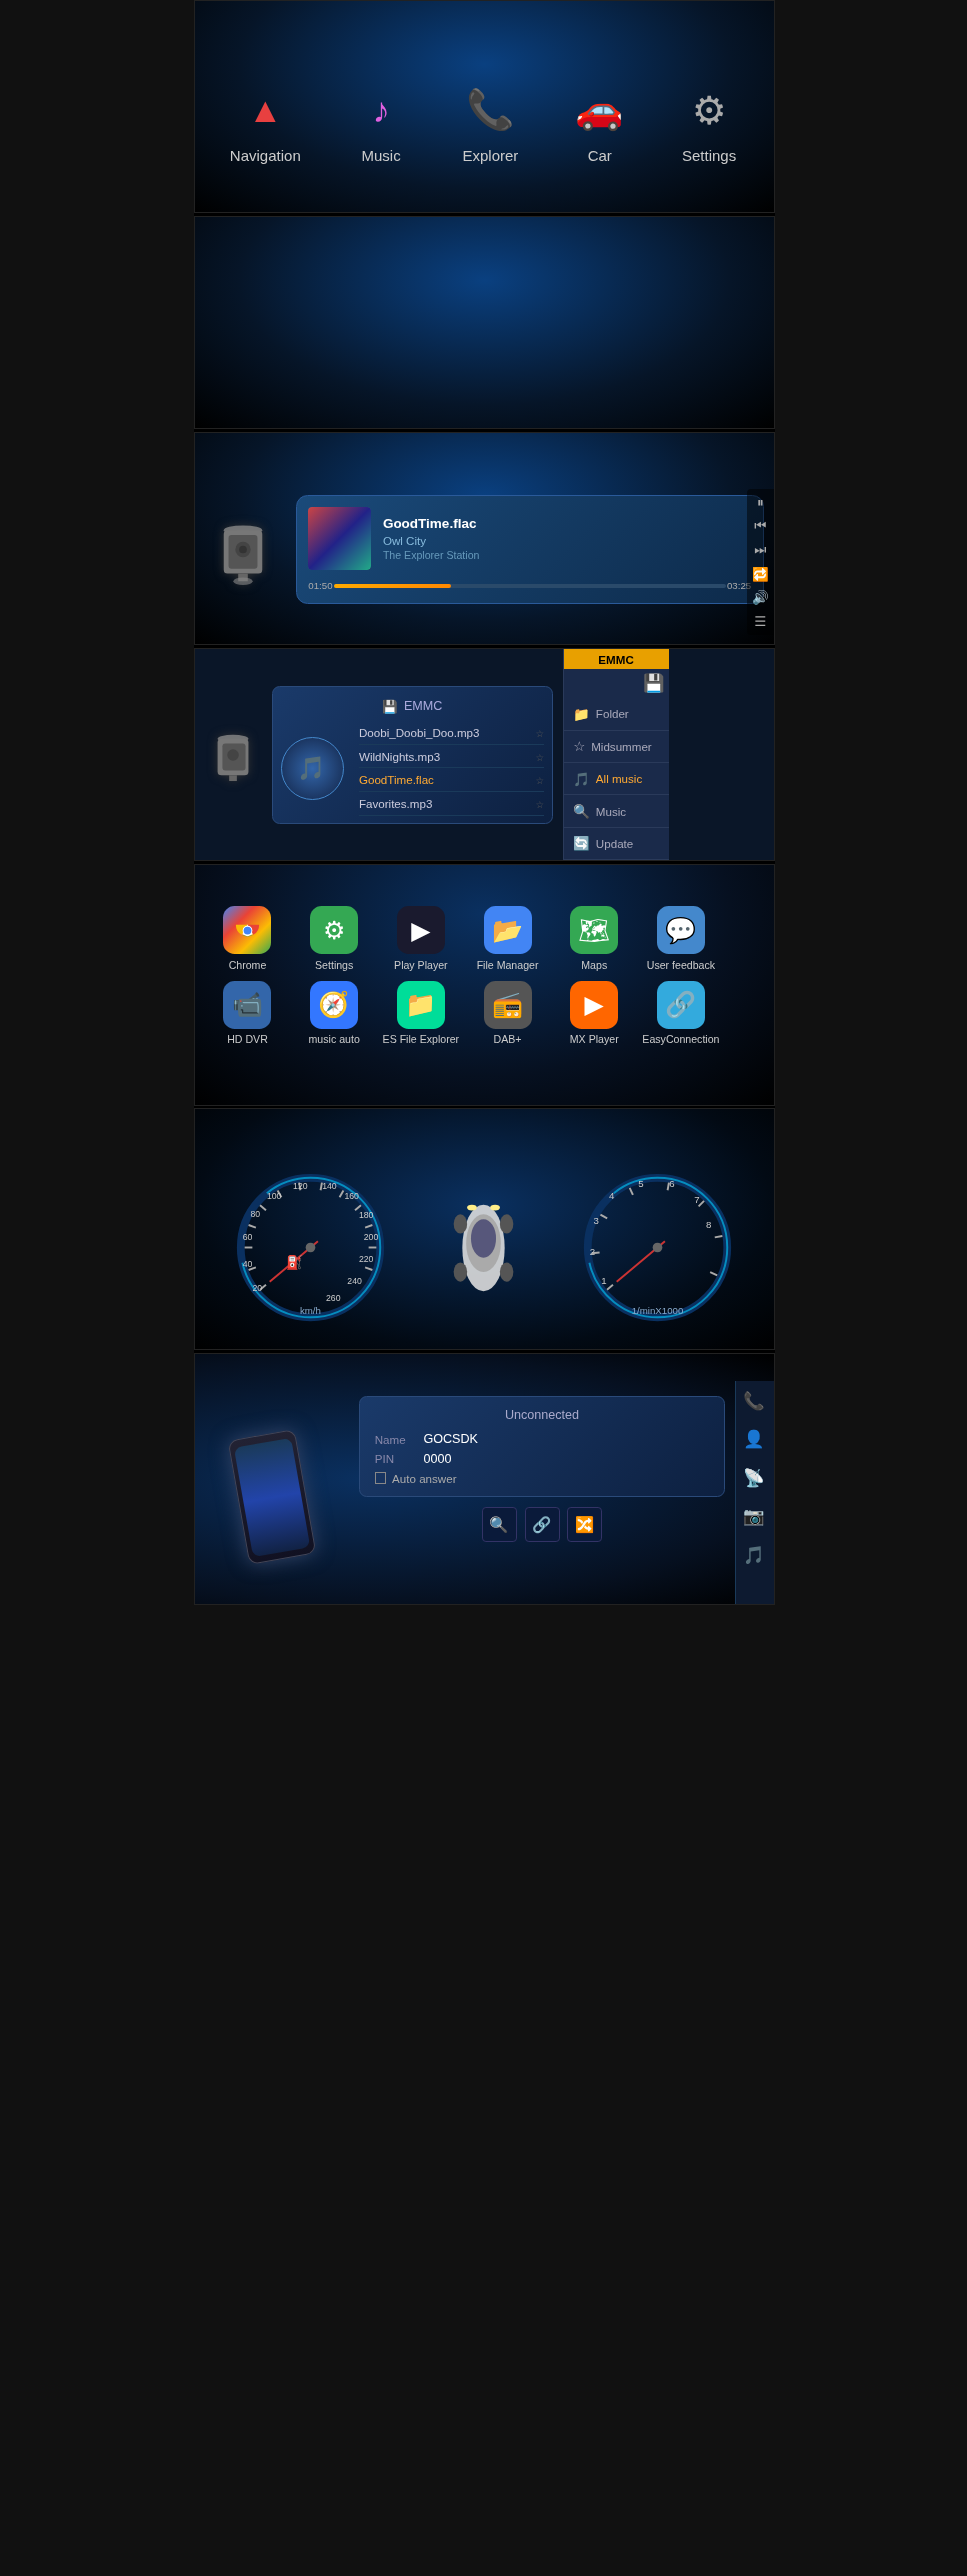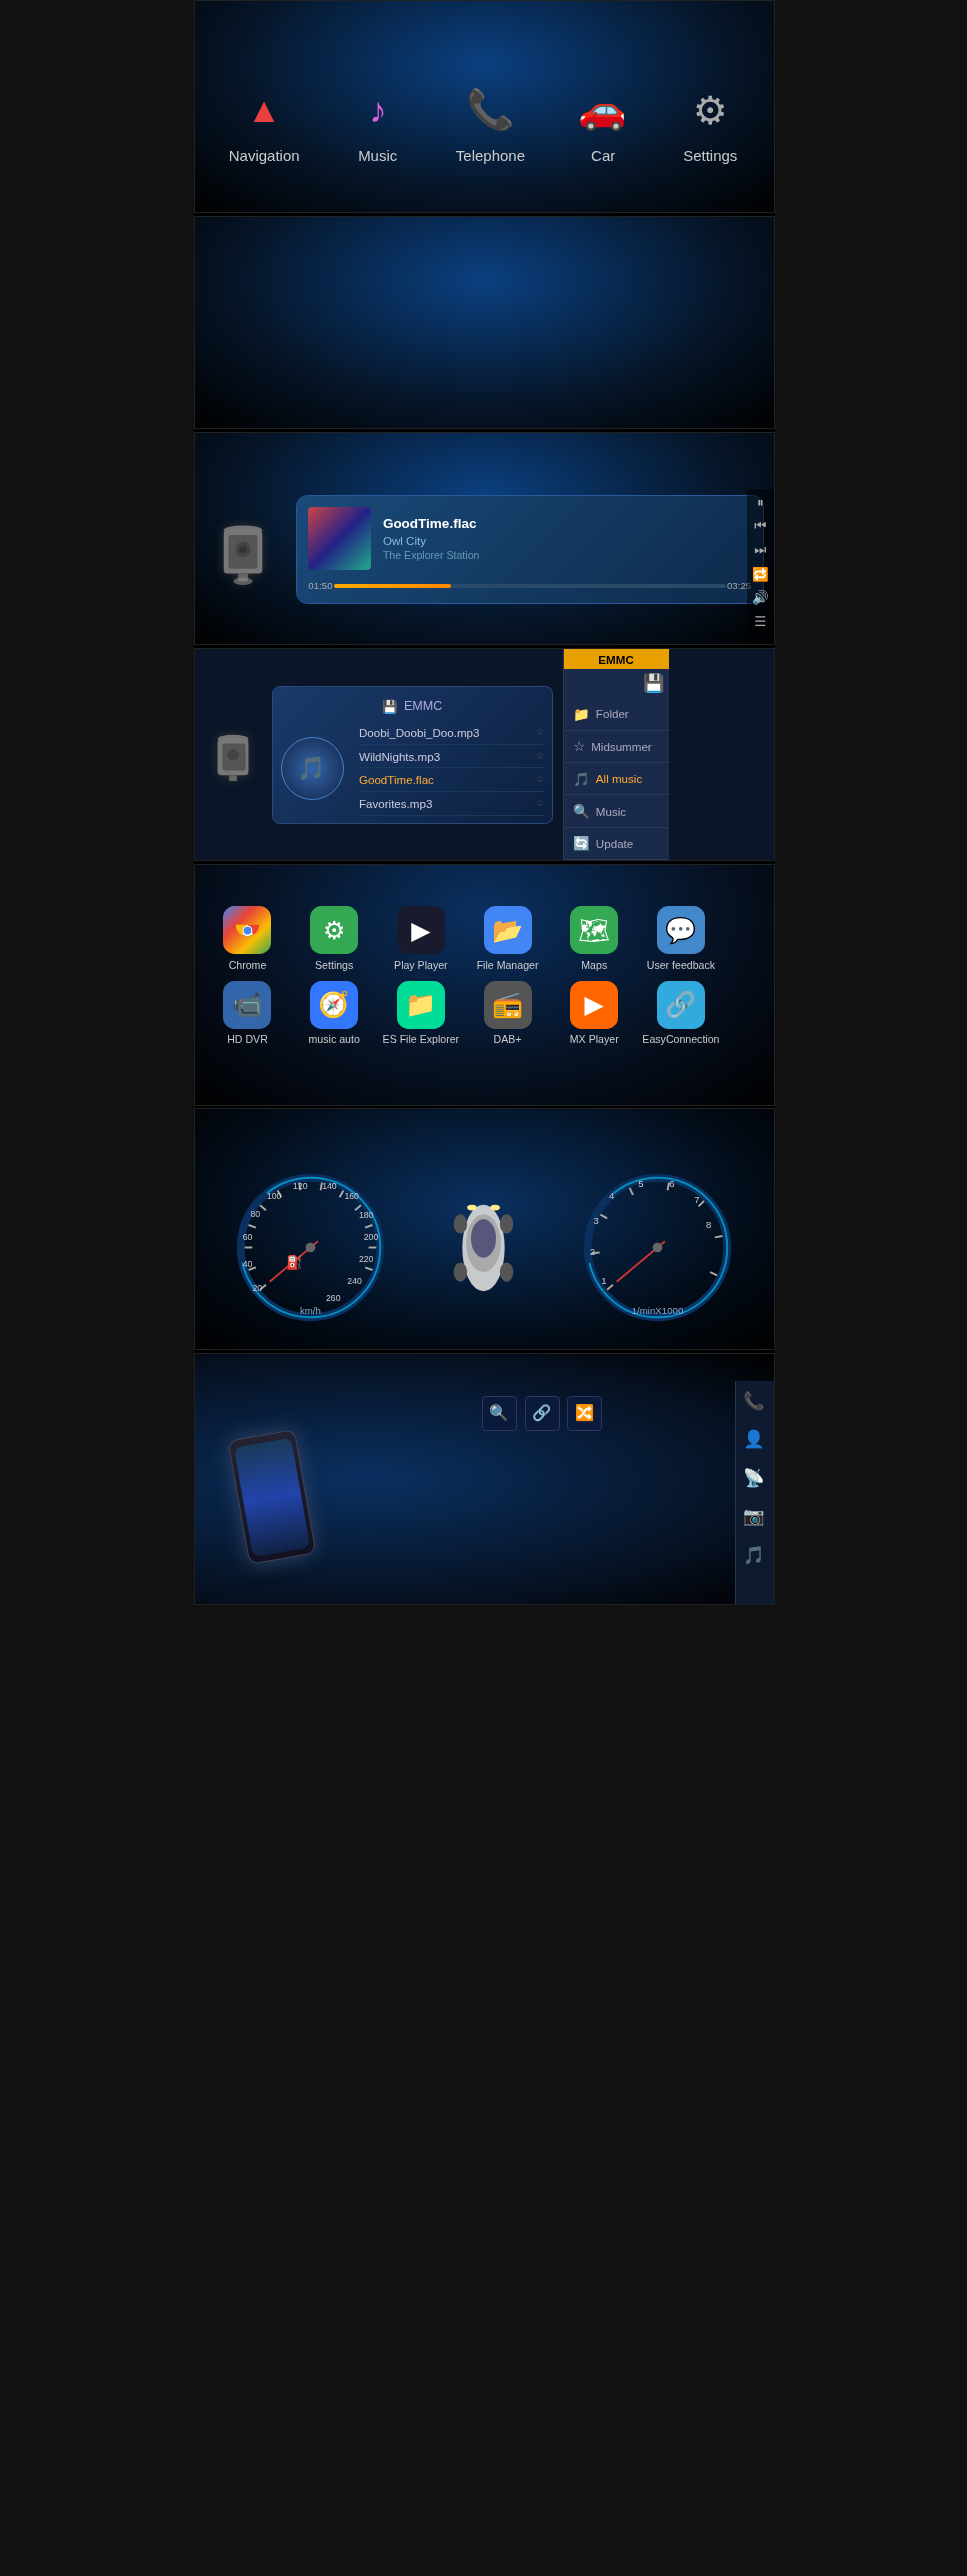--- a/index.html
+++ b/index.html
@@ -229,21 +229,21 @@
       border: 1.9px solid #4488cc;
       display: flex;
       align-items: center;
       justify-content: center;
       font-size: 23px;
       color: #88aacc;
     }
     .music-track-list { flex: 1; padding-left: 7.7px; }
     .track-item {
       display: flex;
-      align-items: flex-start;
+      align-items: flex-end;
       justify-content: space-between;
       padding: 4.8px 0;
       font-size: 11.6px;
       color: #ccd;
       border-bottom: 1px solid #1a3a5a;
     }
     .track-item.active { color: #ffaa33; }
     .track-star { color: #555; font-size: 9.7px; }
 
     .music-sidebar {
@@ -515,21 +515,21 @@
       <div class="app-icon">
         <div class="icon-img nav-icon">▲</div>
         <span class="label">Navigation</span>
       </div>
       <div class="app-icon">
         <div class="icon-img music-icon">♪</div>
         <span class="label">Music</span>
       </div>
       <div class="app-icon">
         <div class="icon-img phone-icon" style="font-size:39px;">📞</div>
-        <span class="label">Telephone</span>
+        <span class="label">Explorer</span>
       </div>
       <div class="app-icon">
         <div class="icon-img car-icon" style="font-size:39px;">🚗</div>
         <span class="label">Car</span>
       </div>
       <div class="app-icon">
         <div class="icon-img settings-icon" style="font-size:39px;">⚙</div>
         <span class="label">Settings</span>
       </div>
     </div>
@@ -906,20 +906,35 @@
     <div class="status-bar" style="background: #040d1a;">
       <span>⌂</span>
     </div>
     <div class="content">
       <div class="phone-visual">
         <div class="phone-device">
           <div class="phone-screen-img"></div>
         </div>
       </div>
       <div class="phone-main">
+        <div class="connection-card">
+          <div class="connection-title">Unconnected</div>
+          <div class="connection-row">
+            <span class="conn-label">Name</span>
+            <span class="conn-value">GOCSDK</span>
+          </div>
+          <div class="connection-row">
+            <span class="conn-label">PIN</span>
+            <span class="conn-value">0000</span>
+          </div>
+          <div class="auto-answer">
+            <span class="checkbox"></span>
+            <span>Auto answer</span>
+          </div>
+        </div>
         <div class="phone-actions">
           <div class="action-btn">🔍</div>
           <div class="action-btn">🔗</div>
           <div class="action-btn">🔀</div>
         </div>
       </div>
       <div class="phone-sidebar">
         <div class="side-icon">📞</div>
         <div class="side-icon">👤</div>
         <div class="side-icon active">📡</div>

